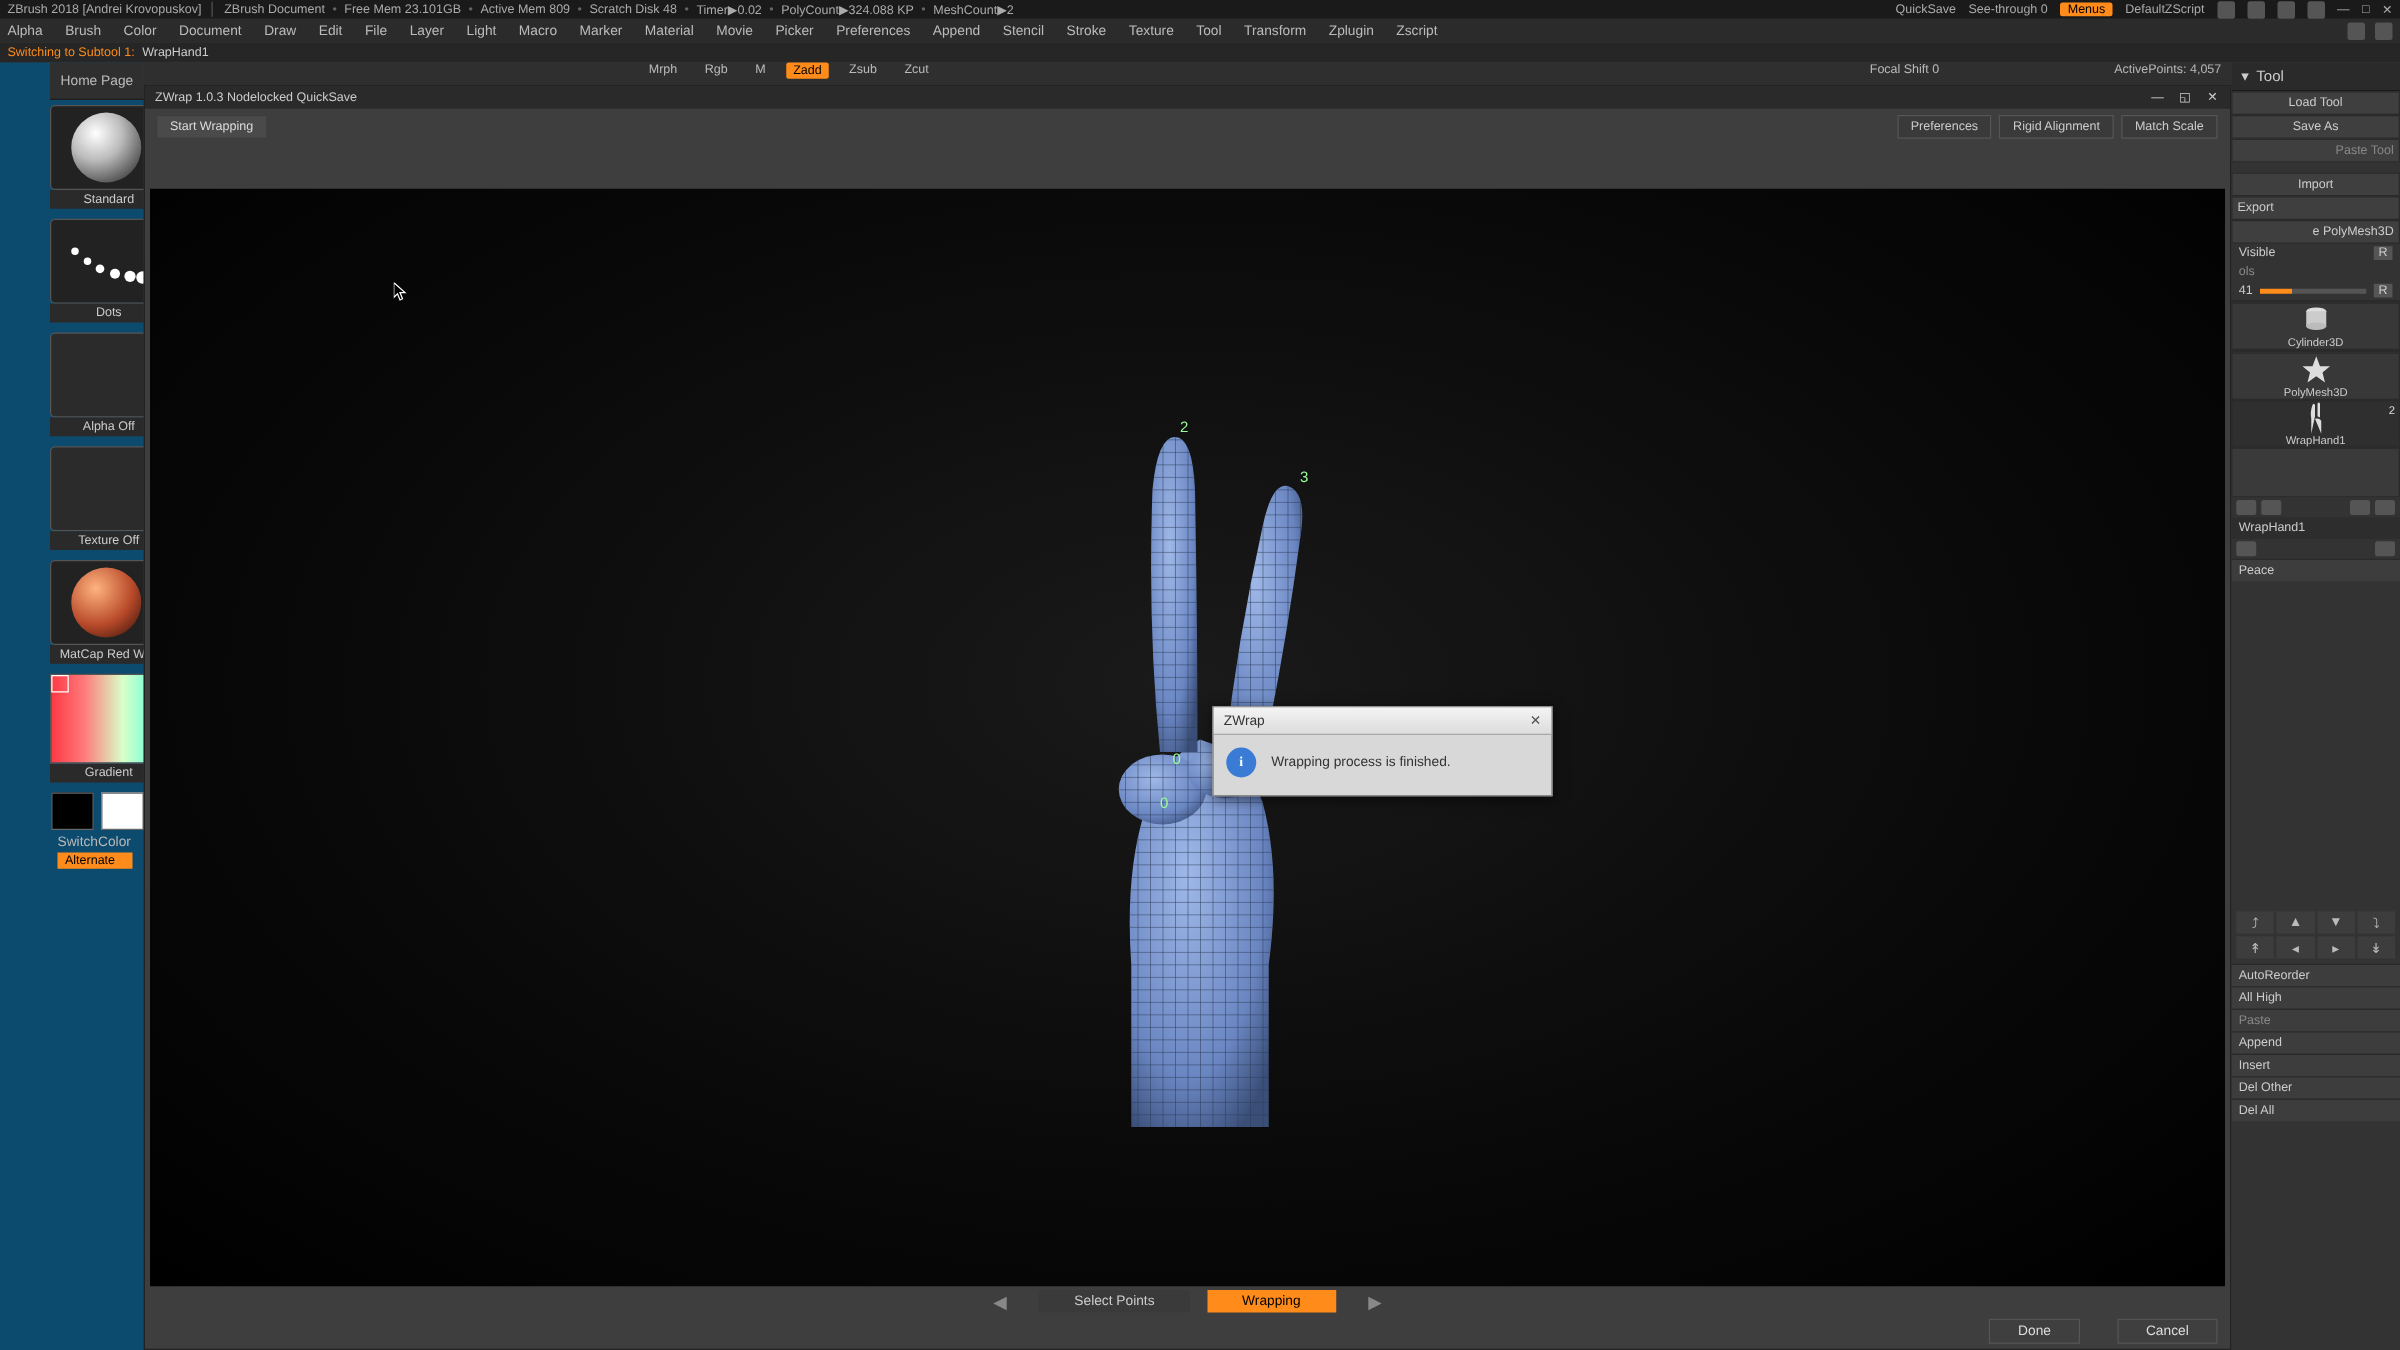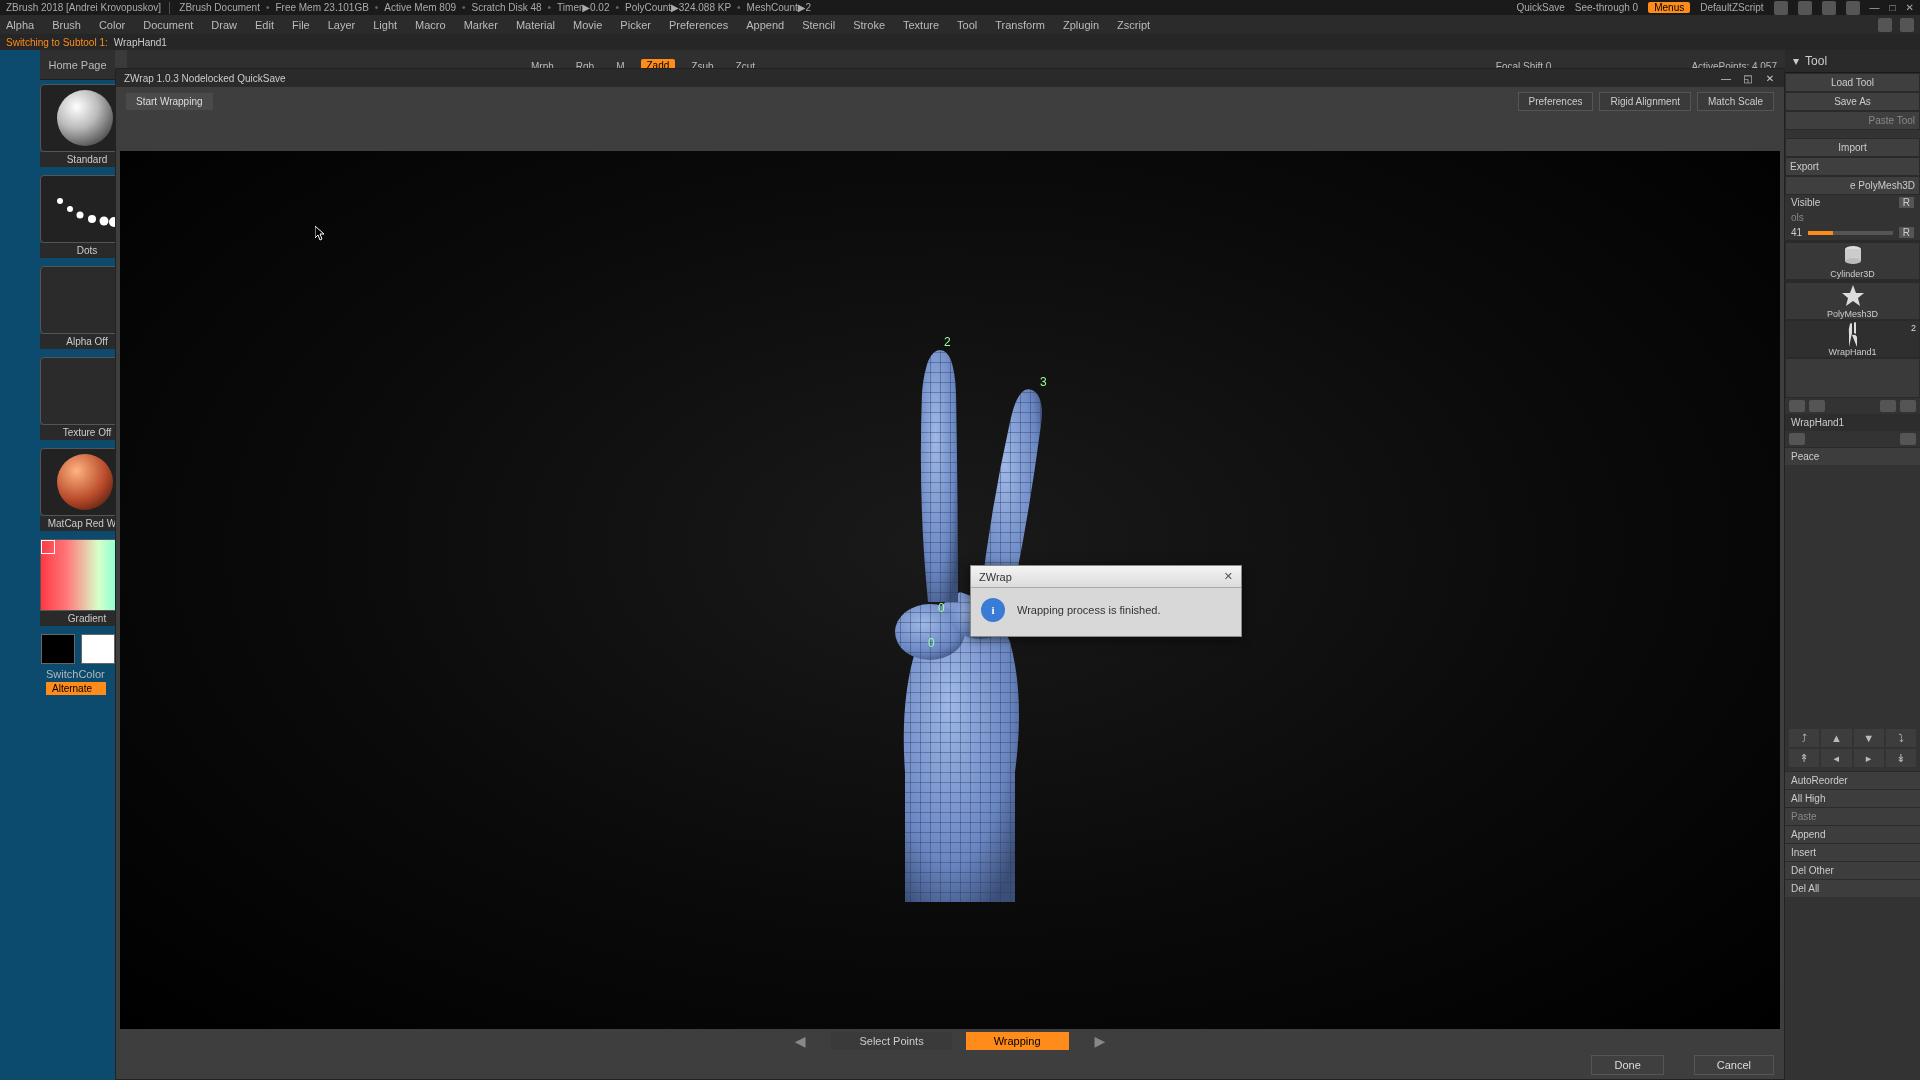--- a/index.html
+++ b/index.html
@@ -39,21 +39,21 @@
 .dots svg { width:70px; height:40px; }
 .sphere-red { width:56px; height:56px; border-radius:50%; background:radial-gradient(circle at 35% 30%, #ffb380, #b84a2a 55%, #3a130a 95%); }
 .picker { width:90px; height:72px; background:linear-gradient(to right, #ff3844, #ff7a7a 30%, #d8ffc8 65%, #7affd8 90%); position:relative; border:1px solid #555; }
 .picker::after{content:"";position:absolute;left:0;top:0;width:12px;height:12px;border:1px solid #fff;}
 .swatches { display:flex; gap:6px; justify-content:center; margin:4px 0; }
 .sw { width:34px; height:30px; border:1px solid #666; }
 .sw.black{background:#000;} .sw.white{background:#fff;}
 .altbtn { background:#ff8c1a; color:#000; font-size:10px; padding:1px 6px; width:60px; margin:2px 6px; }
 
 
-.toolbar2 { position:absolute; top:0; left:12px; right:0; height:22px; background:#2f2f2f; display:flex; align-items:flex-end; gap:10px; padding:0 8px; font-size:10px; }
+.toolbar2 { position:absolute; top:0; left:0; right:0; height:22px; background:#2f2f2f; display:flex; align-items:flex-start; gap:10px; padding:0 8px; font-size:10px; }
 .toolbar2 .chip { padding:0 6px; color:#bbb; }
 .toolbar2 .chip.orange { background:#ff8c1a; color:#000; border-radius:2px; padding:1px 6px; }
 .toolbar2 .focal { margin-left:auto; color:#bbb; }
 
 
 .zwrap { position:absolute; left:0; top:18px; right:0; bottom:0; background:#3e3e3e; border:1px solid #222; }
 .zwrap-title { height:18px; background:#2a2a2a; display:flex; align-items:center; padding:0 8px; font-size:10px; color:#ccc; }
 .zwrap-title .wbtns { margin-left:auto; display:flex; gap:10px; }
 .wbtn { width:12px; height:12px; display:flex; align-items:center; justify-content:center; color:#ccc; }
 .zwrap-menu { height:18px; display:flex; align-items:center; gap:14px; padding:0 10px; font-size:10px; color:#bbb; }

